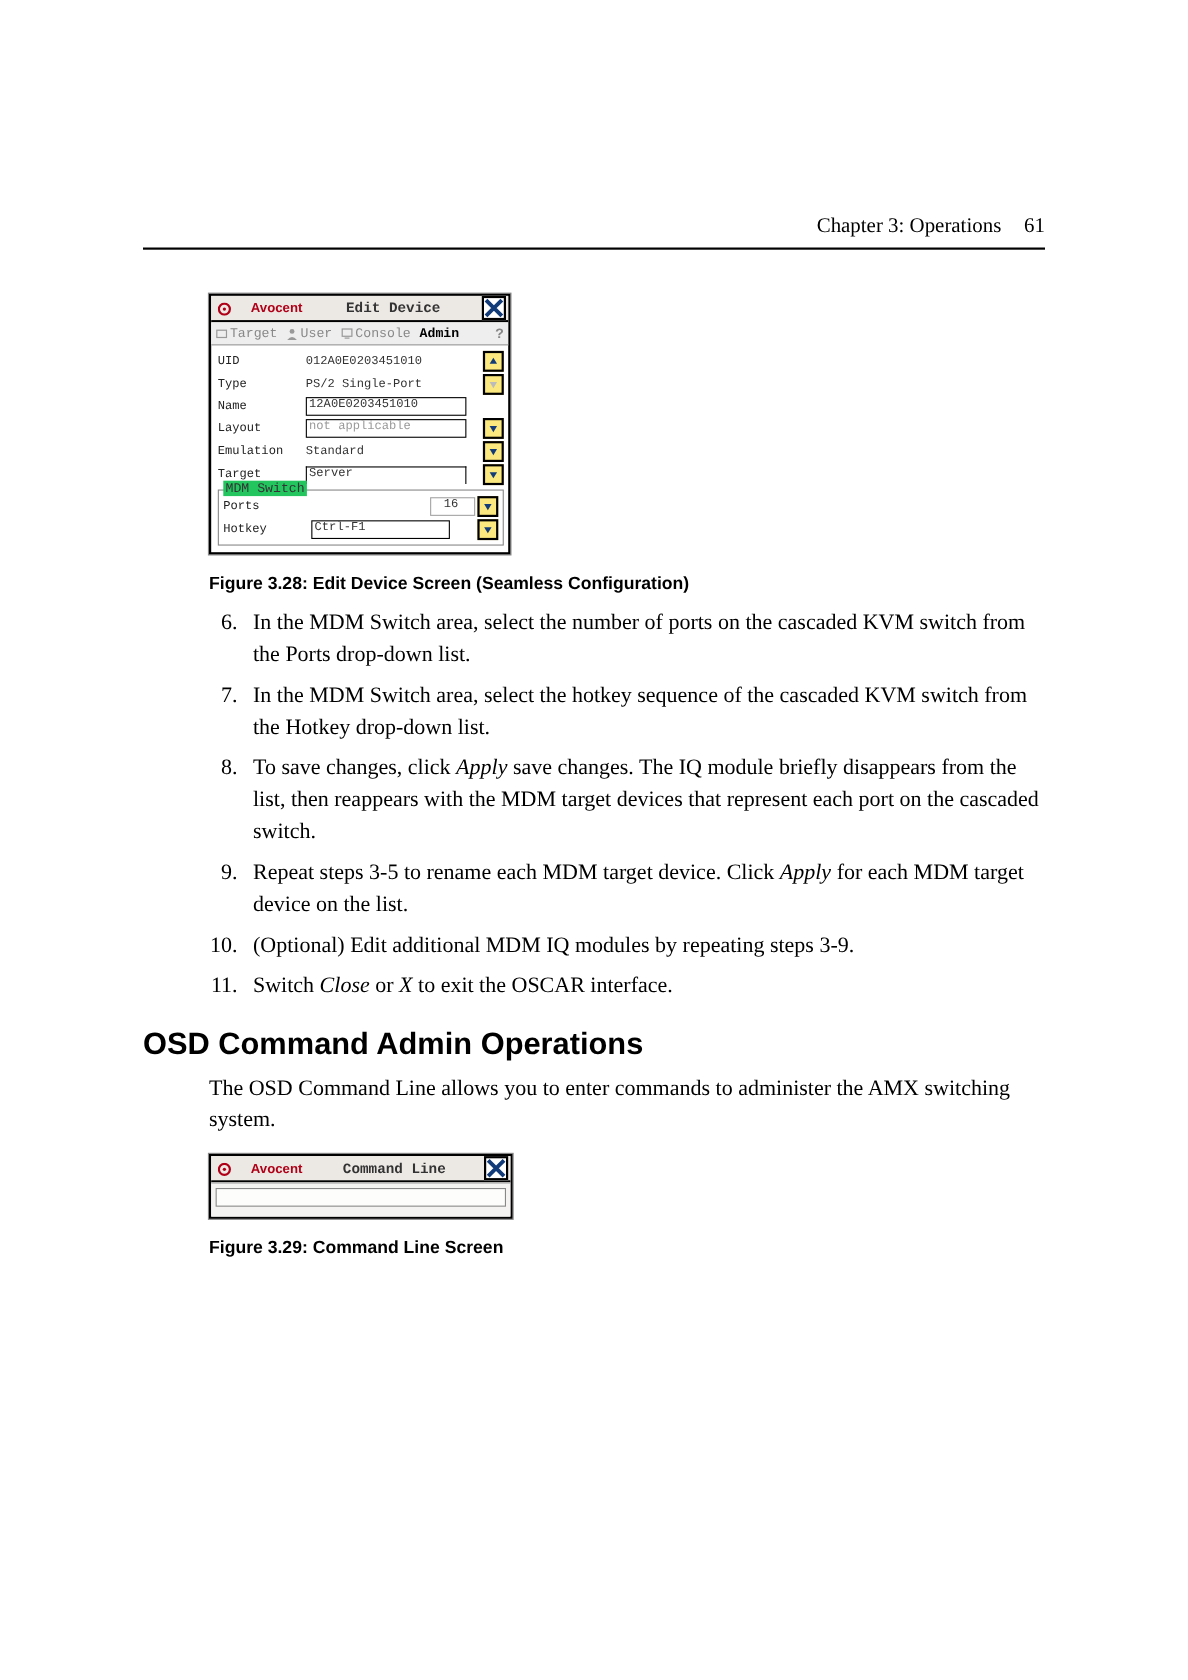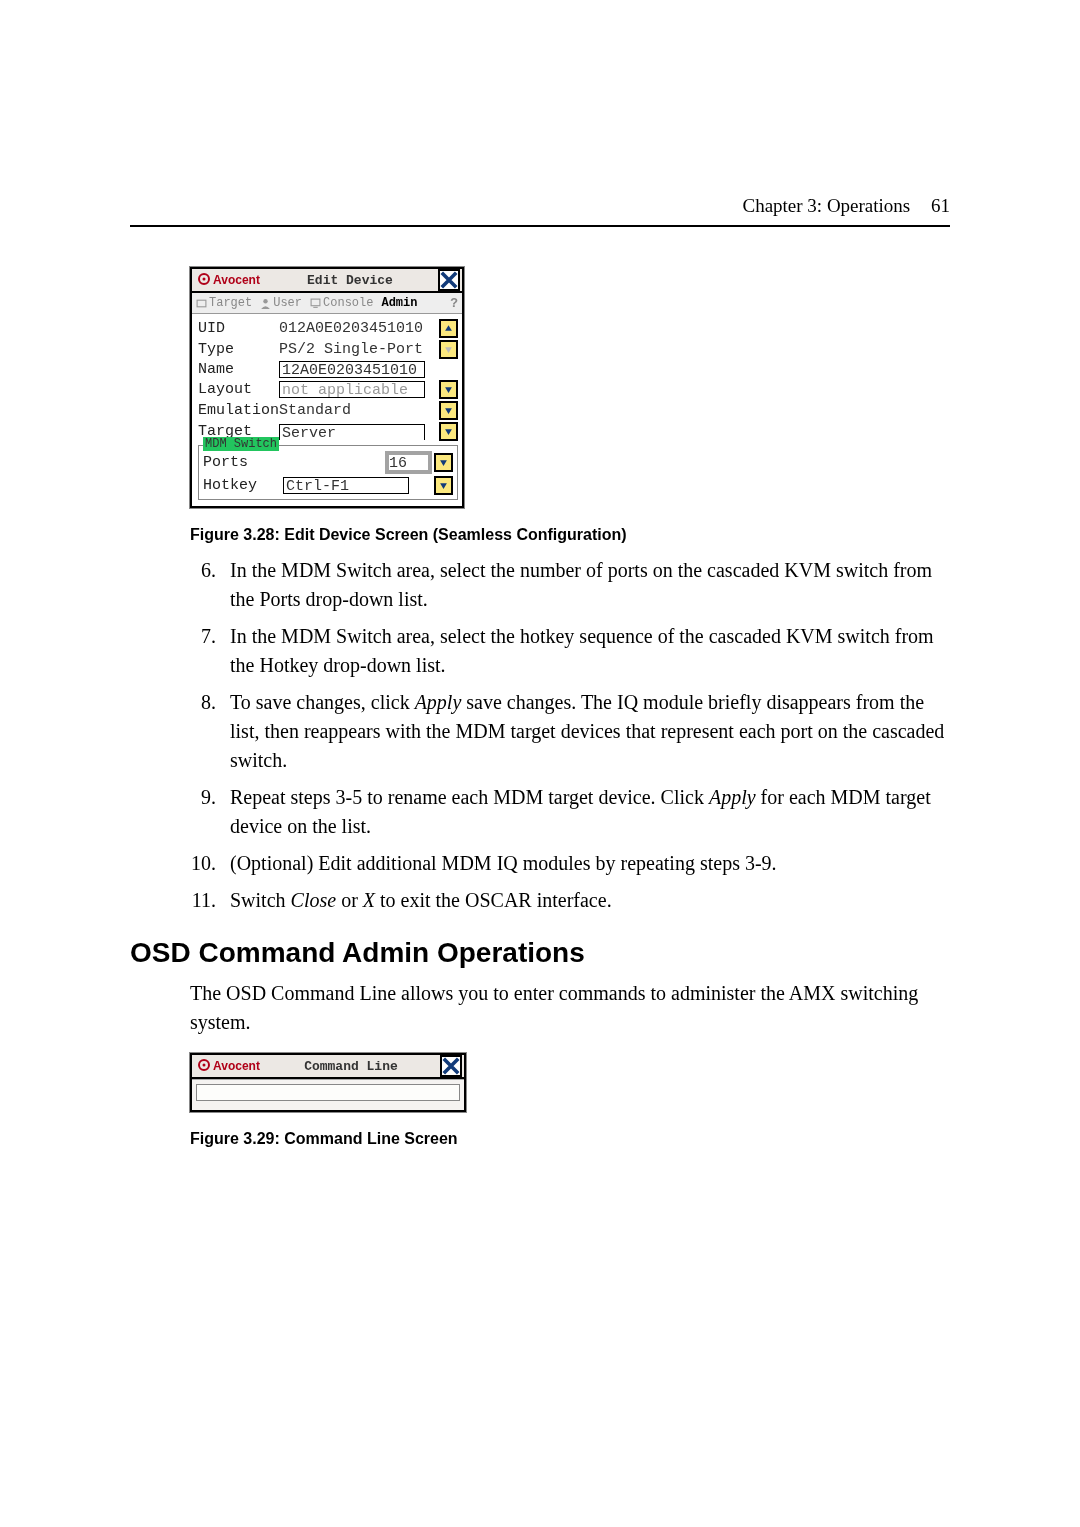--- a/index.html
+++ b/index.html
@@ -10,49 +10,49 @@
   .rule{border-bottom:2px solid #000;margin-bottom:40px;}
 
   .main-indent{margin-left:60px;}
 
   
   .shot{font-family:"Courier New",monospace;font-size:13px;color:#333;background:#fff;
         border:2px solid #000;box-shadow:0 0 0 1px #888;display:inline-block;}
   .titlebar{display:flex;align-items:center;height:22px;border-bottom:2px solid #000;
             background:#ece8e4;}
   .logo{color:#b00018;font-weight:bold;font-family:Arial,Helvetica,sans-serif;font-size:12px;
-        padding:0 4px 0 6px;display:flex;align-items:flex-start;gap:3px;}
+        padding:0 4px 0 6px;display:flex;align-items:flex-end;gap:18px;}
   .logo svg{width:12px;height:12px;}
   .ttxt{flex:1;text-align:center;font-weight:bold;}
   .xbtn{width:18px;height:18px;border:2px solid #000;margin:1px 2px;background:#fff;
         display:flex;align-items:center;justify-content:center;font-weight:bold;color:#123b7a;font-size:14px;line-height:14px;}
   .tabs{display:flex;align-items:center;height:20px;border-bottom:1px solid #999;background:#eee;}
   .tab{display:flex;align-items:center;gap:2px;font-size:12px;padding:0 4px;color:#888;}
   .tab.active{color:#000;font-weight:bold;}
   .tab .ico{width:11px;height:11px;display:inline-flex;}
   .tabs .help{margin-left:auto;margin-right:4px;color:#888;font-weight:bold;}
 
   .dlg1{width:270px;}
   .dlg1 .body{padding:4px 4px 6px 6px;}
-  .dlg1 table{border-collapse:collapse;width:100%;font-size:15px;}
+  .dlg1 table{border-collapse:collapse;width:100%;font-size:11px;}
   .dlg1 td{white-space:nowrap;padding:1px 0;}
   .dlg1 td.lab{width:80px;color:#222;}
   .dlg1 td.val{color:#333;}
   .dlg1 td.ctrl{width:17px;}
   .inputLook{border:1px solid #000;background:#fff;padding:0 2px;height:15px;display:block;
              width:140px;overflow:hidden;}
   .inputLook.grey{color:#999;}
   .spin,.drop{width:15px;height:15px;border:2px solid #000;background:#fbe87e;display:flex;
               align-items:center;justify-content:center;margin-left:2px;}
   .spin svg,.drop svg{width:9px;height:9px;}
   .fset{border:1px solid #888;margin-top:3px;padding:4px 4px 3px 4px;position:relative;}
   .fset .legend{position:absolute;top:-9px;left:4px;background:#22c55e;padding:0 2px;font-size:12px;}
   .fset table{width:100%;}
-  .portsInput{border:4px solid #a3a3a3;background:#fff;width:36px;height:15px;
-              text-align:left;padding-right:3px;display:inline-block;}
+  .portsInput{border:1px solid #a3a3a3;background:#fff;width:36px;height:15px;
+              text-align:center;padding-right:3px;display:inline-block;}
   .btnrow{text-align:center;margin-top:10px;white-space:nowrap;}
   .btn{display:inline-block;border:1px solid #000;background:#ece8e4;padding:2px 14px;
        font-family:"Courier New",monospace;font-size:13px;margin:0 2px;}
   .sidebtns{display:inline-flex;flex-direction:column;margin-left:4px;vertical-align:middle;}
   .sidebtns .spin{height:12px;}
 
   .caption{font-family:Arial,Helvetica,sans-serif;font-weight:bold;font-size:16px;margin:18px 0 12px 0;}
 
   ol.steps{list-style:none;padding:0;margin:0;}
   ol.steps li{display:flex;gap:14px;line-height:1.45;margin-bottom:8px;}

